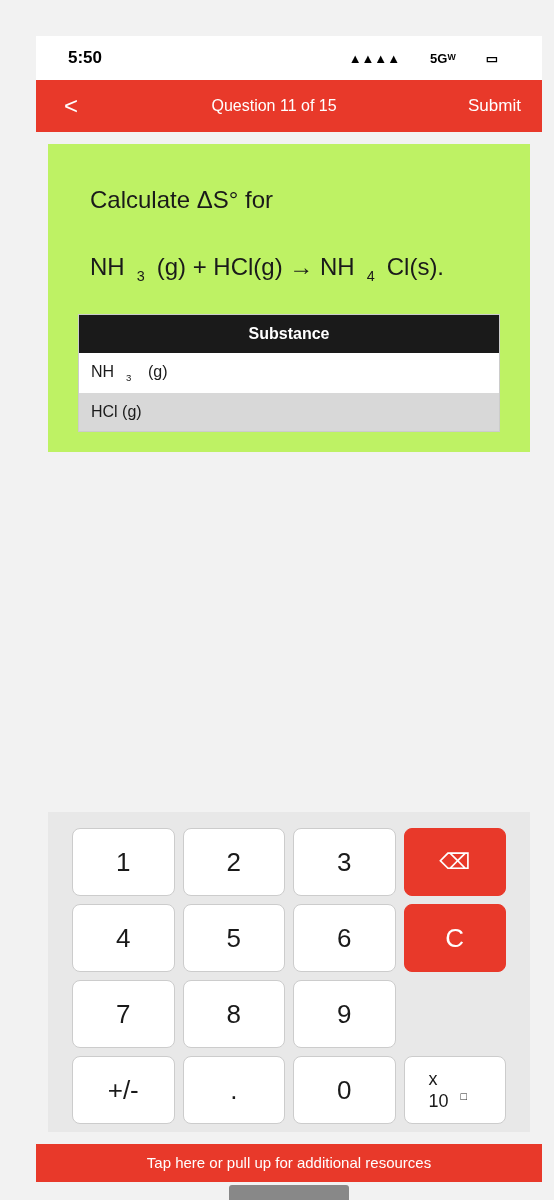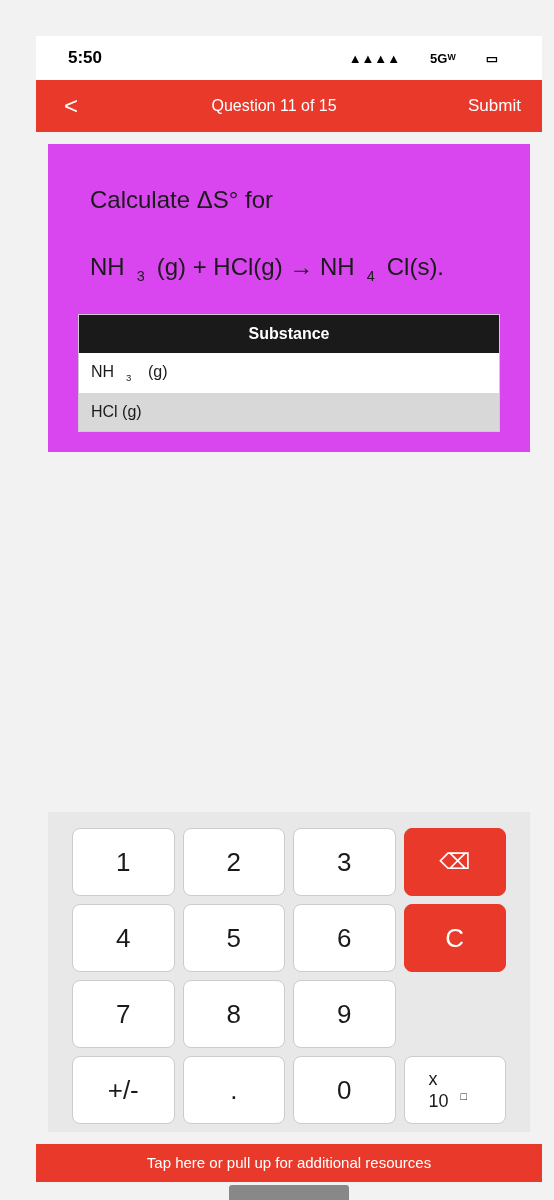--- a/index.html
+++ b/index.html
@@ -63,21 +63,21 @@
       color: #fff;
       font-size: 17px;
       font-weight: 500;
       cursor: pointer;
       text-align: right;
       width: 70px;
     }
 
     
     .main-content {
-      background: #d946ef;
+      background: #bef264;
       padding: 30px 30px 20px 30px;
     }
 
     .question-instruction {
       font-size: 24px;
       font-weight: 400;
       color: #1a1a1a;
       margin-bottom: 12px;
     }
 

